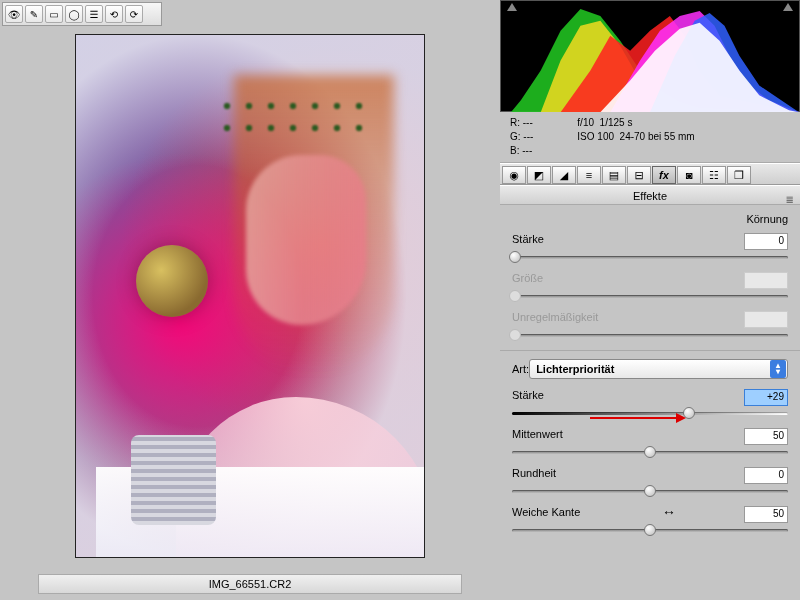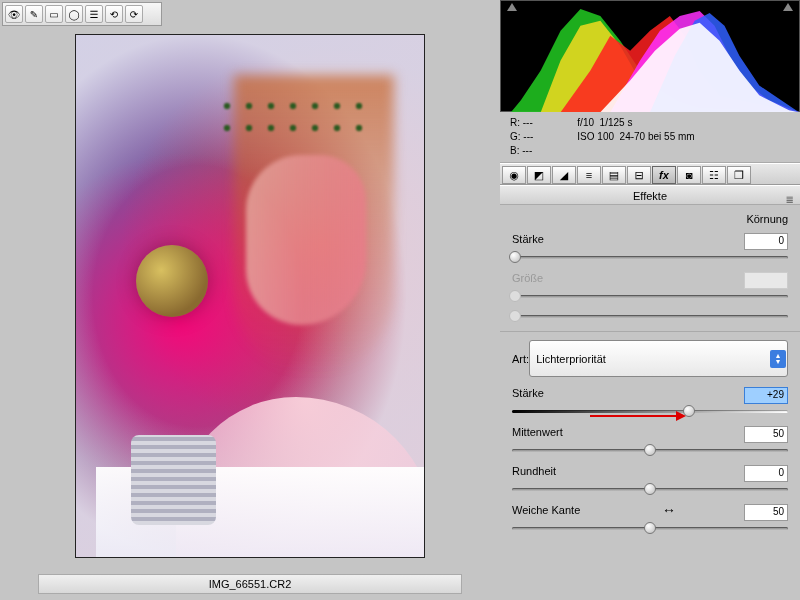--- a/index.html
+++ b/index.html
@@ -43,21 +43,21 @@
   .val-box { width:44px; height:17px; border:1px solid #999; background:#fff; font-size:10px; text-align:right; padding:1px 3px; }
   .val-box.hl { background:#9ecfff; border-color:#3a7fd8; }
   .val-box.dis { background:#e8e8e8; border-color:#ccc; }
   .slider { position:relative; height:10px; }
   .track { position:absolute; top:4px; left:0; right:0; height:3px; background:linear-gradient(#888,#bbb); border-radius:2px; box-shadow:inset 0 1px 1px rgba(0,0,0,0.4); }
   .track.grad { background:linear-gradient(90deg,#000 0%, #888 50%, #fff 100%); }
   .thumb { position:absolute; top:-1px; width:12px; height:12px; background:radial-gradient(circle at 35% 30%, #fff, #bbb); border:1px solid #777; border-radius:50%; transform:translateX(-50%); cursor:pointer; }
   .thumb.dis { background:#ddd; border-color:#bbb; }
   .divider { border-top:1px solid #aaa; margin:6px -12px 8px; }
   .select-row { display:flex; align-items:center; gap:0; margin-bottom:10px; }
-  .select { flex:1; height:37px; background:linear-gradient(#fff,#e8e8e8); border:1px solid #888; border-radius:3px; font-size:11px; padding:0 6px; display:flex; align-items:center; justify-content:space-between; cursor:pointer; position:relative;}
+  .select { flex:1; height:20px; background:linear-gradient(#fff,#e8e8e8); border:1px solid #888; border-radius:3px; font-size:11px; padding:0 6px; display:flex; align-items:center; justify-content:space-between; cursor:pointer; position:relative;font-weight:bold;}
   .select .arrows { width:16px; height:18px; background:#3b7de0; border-radius:2px; color:#fff; font-size:8px; display:flex; flex-direction:column; align-items:center; justify-content:center; line-height:6px; margin-right:-5px;}
   .arrow-line { position:absolute; height:2px; background:#d00; pointer-events:none; }
   .arrow-head { position:absolute; width:0; height:0; border-top:5px solid transparent; border-bottom:5px solid transparent; border-left:10px solid #d00; pointer-events:none;}
   .cursor-icon { position:absolute; font-size:14px; pointer-events:none; }
 </style>
 </head>
 <body>
 
 <div class="app">
   <div class="left">
@@ -146,20 +146,24 @@
           <span>Größe</span>
           <span class="val-box dis"></span>
         </div>
         <div class="slider">
           <div class="track"></div>
             <div class="thumb dis" style="left:1%"></div>
         </div>
       </div>
 
       <div class="slider-row disabled">
+        <div class="slider-head">
+          <span>Unregelmäßigkeit</span>
+          <span class="val-box dis"></span>
+        </div>
         <div class="slider">
           <div class="track"></div>
             <div class="thumb dis" style="left:1%"></div>
         </div>
       </div>
 
       <div class="divider"></div>
 
       <div class="select-row">
         <span>Art:</span>

